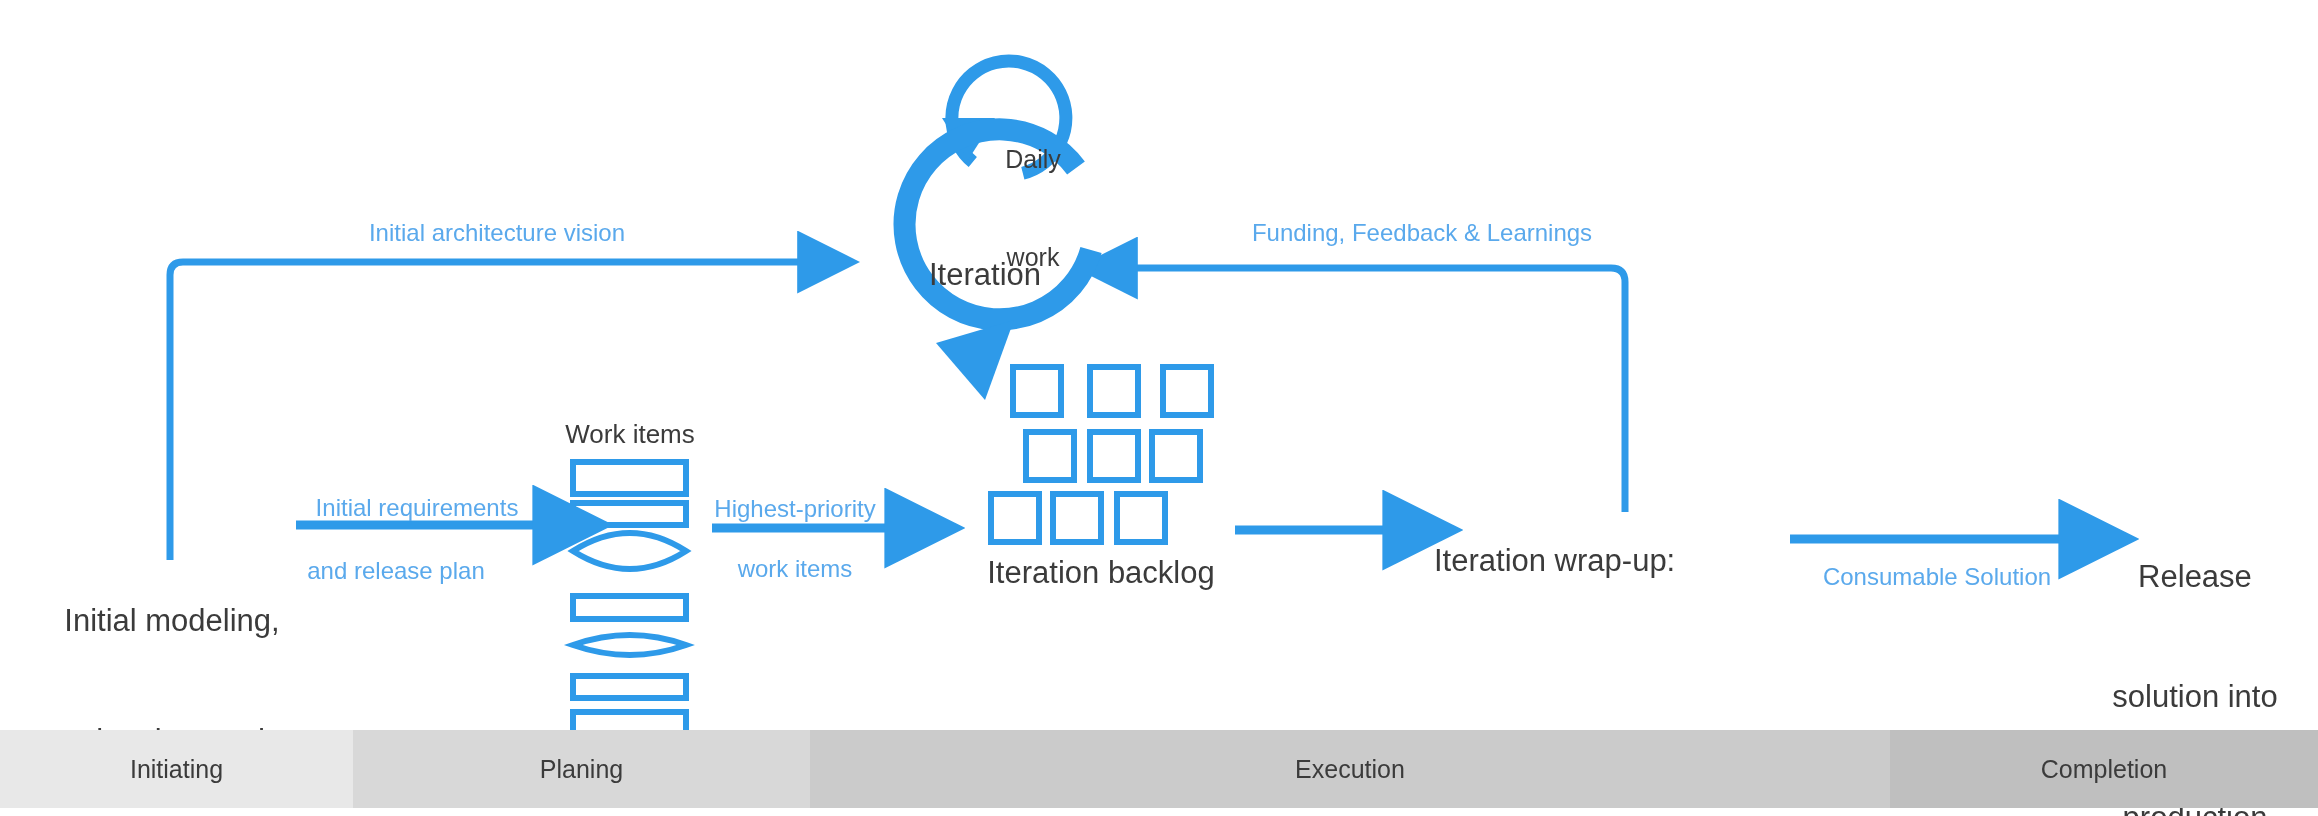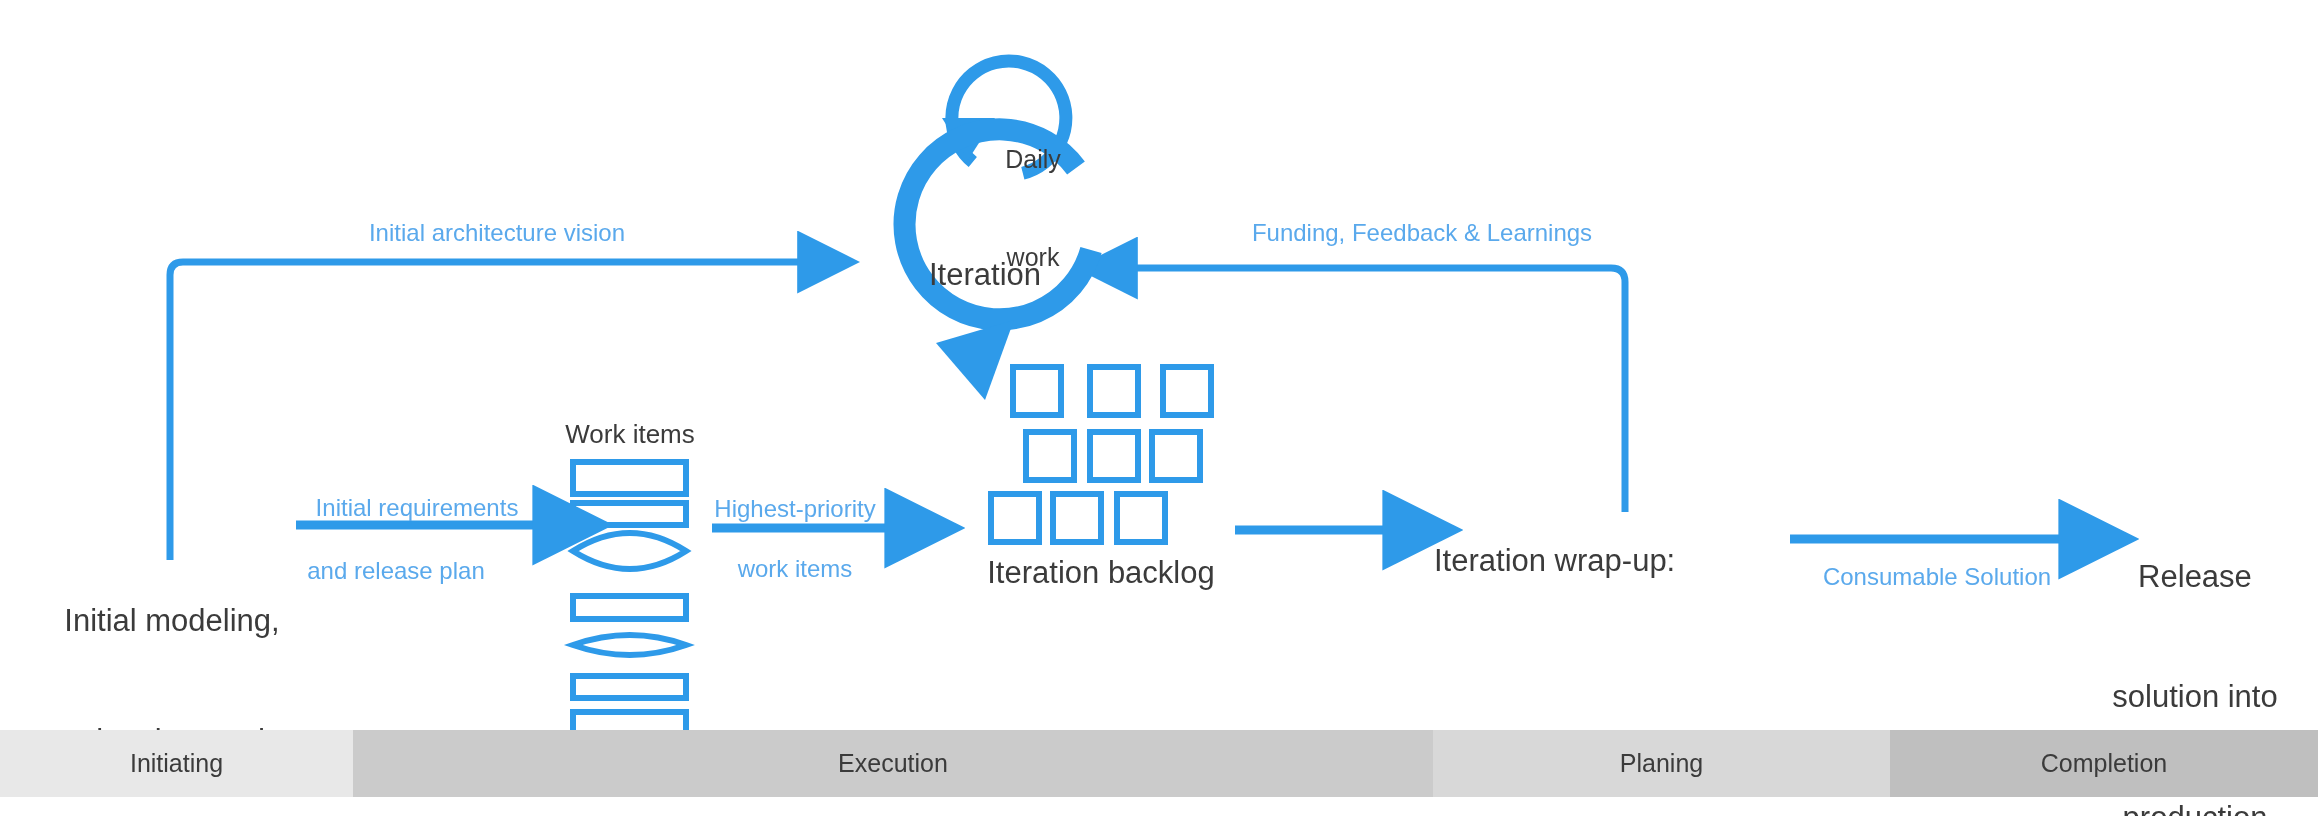--- a/index.html
+++ b/index.html
@@ -40,21 +40,21 @@
   }
   .ctr { text-align: center; transform: translateX(-50%); }
   .lft { text-align: left; }
 
   
   #phasebar {
     position: absolute;
     left: 0;
     top: 730px;
     width: 2318px;
-    height: 67px;
+    height: 78px;
     display: flex;
   }
   #phasebar .seg {
     display: flex;
     align-items: center;
     justify-content: center;
     font-size: 25px;
     color: #3b3b3b;
     height: 100%;
     box-sizing: border-box;
@@ -182,24 +182,24 @@
   <div class="lbl dark ctr" style="left:2195px; top:476px;">
     <div>Release</div>
     <div>solution into</div>
     <div>production</div>
   </div>
 
   <div id="phasebar">
     <div class="seg" style="background: rgb(232, 232, 232); width: 353px; flex: 0 0 353px;">
       <span>Initiating</span>
     </div>
+    <div class="seg" style="background: rgb(216, 216, 216); width: 457px; flex: 0 0 457px;">
+      <span>Planing</span>
+    </div>
     <div class="seg" style="background: rgb(203, 203, 203); width: 1080px; flex: 0 0 1080px;">
       <span>Execution</span>
     </div>
-    <div class="seg" style="background: rgb(216, 216, 216); width: 457px; flex: 0 0 457px;">
-      <span>Planing</span>
-    </div>
     <div class="seg" style="background: rgb(191, 191, 191); width: 428px; flex: 0 0 428px;">
       <span>Completion</span>
     </div>
   </div>
 
 </div>
 
 </body></html>

